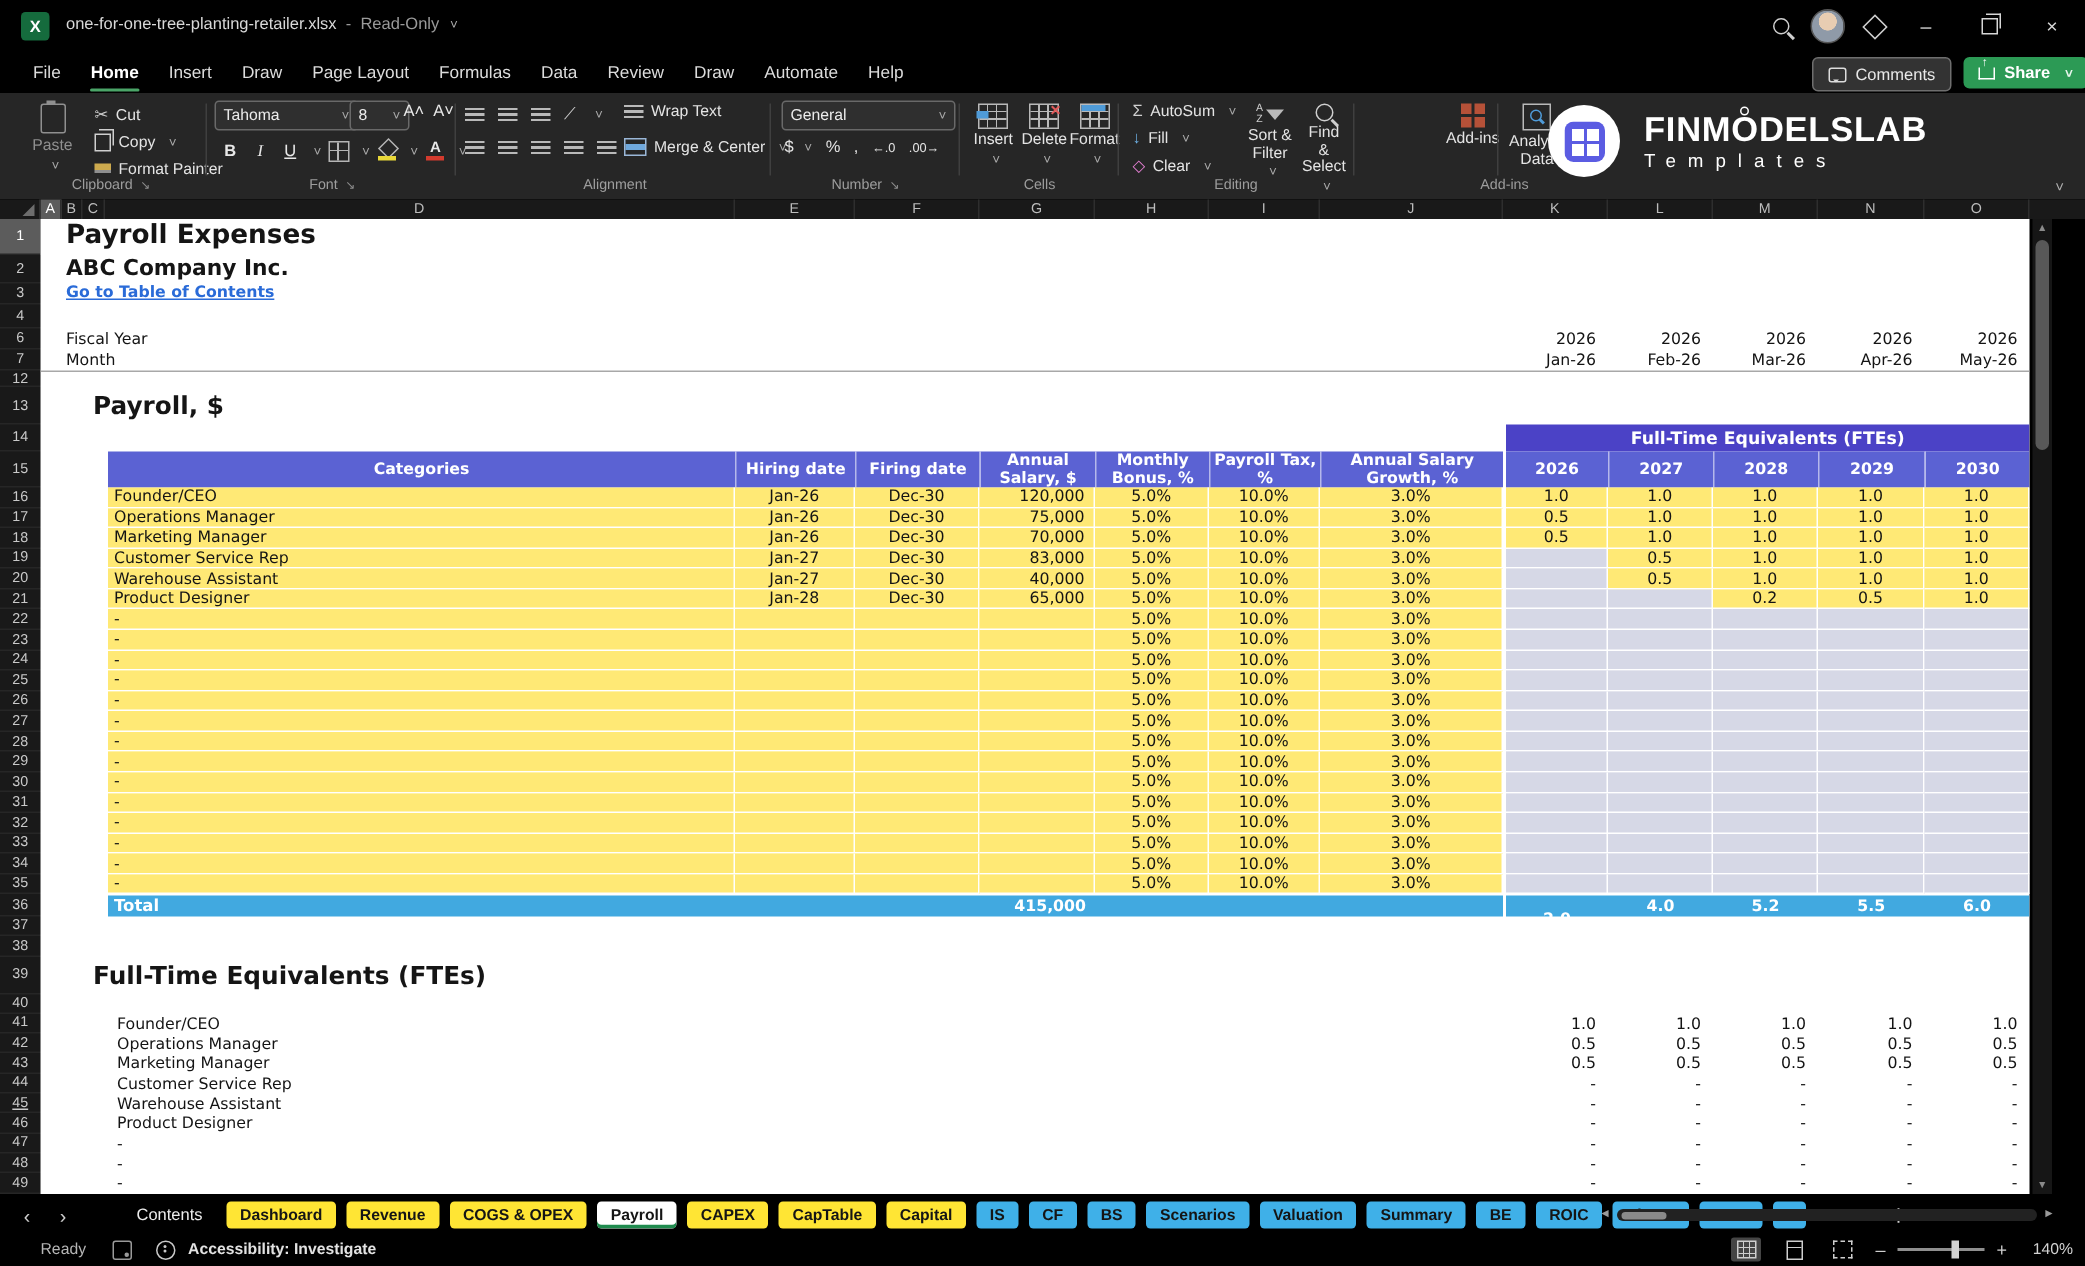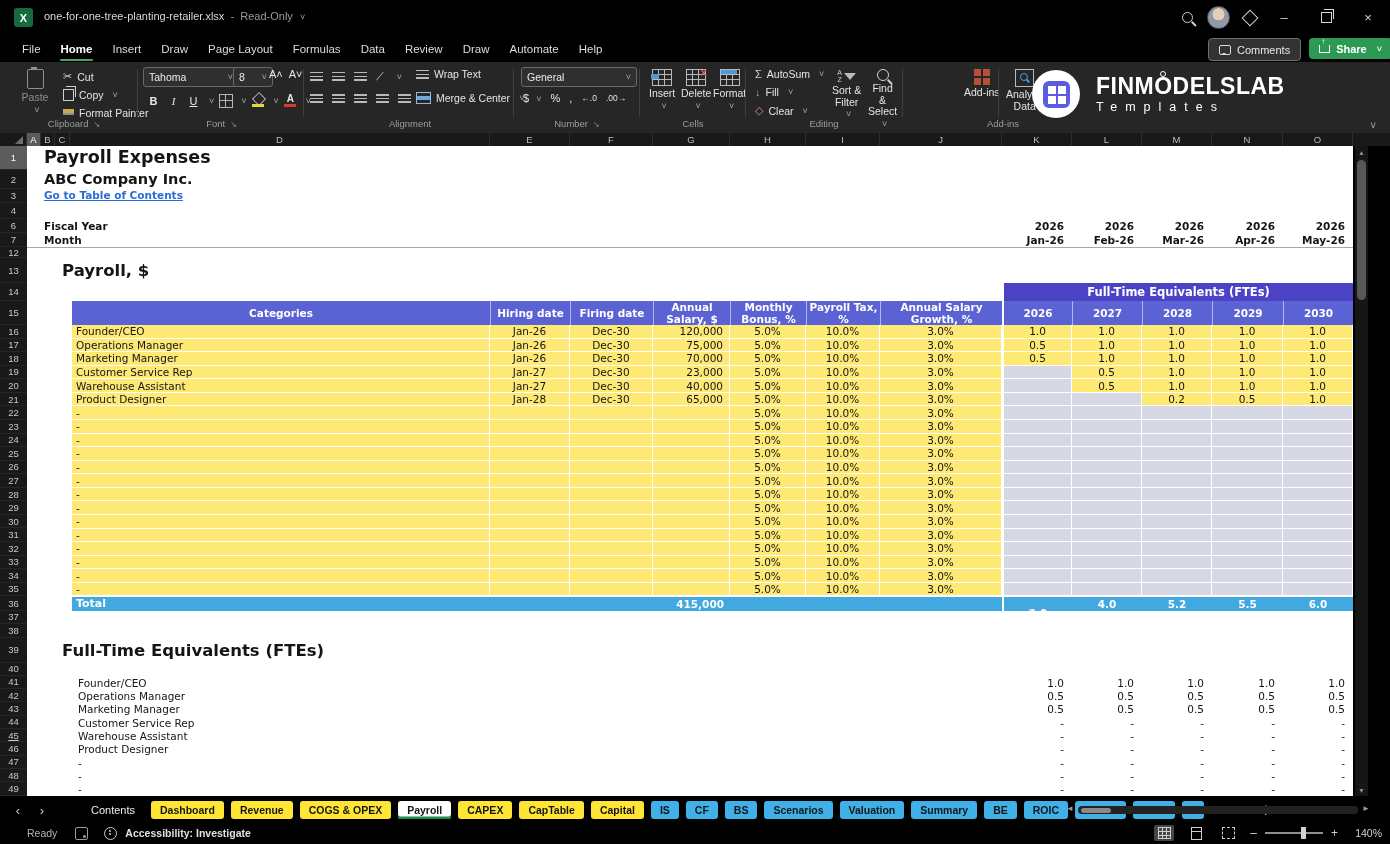--- a/index.html
+++ b/index.html
@@ -112,21 +112,21 @@
   .gutter{position:absolute;left:0;top:0;width:27px;height:650px;background:#191919;}
   .rowhead{font-size:9.5px;color:#c9c9c9;display:flex;align-items:center;justify-content:center;
            border-bottom:1px solid #262626;box-sizing:border-box;}
   .rowhead.sel{background:#5c5c5c;color:#fff;}
   #sheet-content{position:absolute;left:27px;top:0;width:1326px;height:650px;background:#fff;overflow:hidden;
                  font-family:"DejaVu Sans",sans-serif;}
   .sheet-title{font-size:17.5px;font-weight:bold;color:#151515;white-space:nowrap;}
   .company{font-size:14.5px;font-weight:bold;color:#151515;white-space:nowrap;}
   .link{font-size:10.5px;font-weight:bold;color:#2a6bd8;text-decoration:underline;white-space:nowrap;cursor:pointer;}
   .cell{font-size:10.5px;color:#141414;display:flex;align-items:center;}
-  .bold{font-weight:bold;}
+  .bold{font-weight:normal;}
   .tc{justify-content:center;}
   .tr{justify-content:flex-end;}
   .pl4{padding-left:4px;}
   .pr6{padding-right:6px;}
   .pr8{padding-right:8px;}
   .section-title{font-size:16.5px;font-weight:bold;color:#151515;white-space:nowrap;}
   .freeze{background:#a8a8a8;}
   .fteband{background:#4b42c6;color:#fff;font-weight:bold;font-size:11.5px;display:flex;align-items:center;justify-content:center;}
   .th{background:#5b62d3;color:#fff;font-weight:bold;font-size:10.5px;display:flex;align-items:center;justify-content:center;
       text-align:center;white-space:pre-line;line-height:1.15;border-left:1px solid rgba(255,255,255,.55);}
@@ -542,21 +542,21 @@
           <div class="abs td tc" style="left: 779px; top: 206.15px; width: 74px; height: 13.575px;">10.0%</div>
           <div class="abs td tc" style="left: 853px; top: 206.15px; width: 122px; height: 13.575px;">3.0%</div>
           <div class="abs td tc" style="left: 977px; top: 206.15px; width: 68px; height: 13.575px;">0.5</div>
           <div class="abs td tc" style="left: 1045px; top: 206.15px; width: 70px; height: 13.575px;">1.0</div>
           <div class="abs td tc" style="left: 1115px; top: 206.15px; width: 70px; height: 13.575px;">1.0</div>
           <div class="abs td tc" style="left: 1185px; top: 206.15px; width: 71px; height: 13.575px;">1.0</div>
           <div class="abs td tc" style="left: 1256px; top: 206.15px; width: 70px; height: 13.575px;">1.0</div>
           <div class="abs td pl4" style="left: 45px; top: 219.725px; width: 418px; height: 13.575px;">Customer Service Rep</div>
           <div class="abs td tc" style="left: 463px; top: 219.725px; width: 80px; height: 13.575px;">Jan-27</div>
           <div class="abs td tc" style="left: 543px; top: 219.725px; width: 83px; height: 13.575px;">Dec-30</div>
-          <div class="abs td tr pr6" style="left: 626px; top: 219.725px; width: 77px; height: 13.575px;">23,000</div>
+          <div class="abs td tr pr6" style="left: 626px; top: 219.725px; width: 77px; height: 13.575px;">83,000</div>
           <div class="abs td tc" style="left: 703px; top: 219.725px; width: 76px; height: 13.575px;">5.0%</div>
           <div class="abs td tc" style="left: 779px; top: 219.725px; width: 74px; height: 13.575px;">10.0%</div>
           <div class="abs td tc" style="left: 853px; top: 219.725px; width: 122px; height: 13.575px;">3.0%</div>
           <div class="abs td gray" style="left: 977px; top: 219.725px; width: 68px; height: 13.575px;"></div>
           <div class="abs td tc" style="left: 1045px; top: 219.725px; width: 70px; height: 13.575px;">0.5</div>
           <div class="abs td tc" style="left: 1115px; top: 219.725px; width: 70px; height: 13.575px;">1.0</div>
           <div class="abs td tc" style="left: 1185px; top: 219.725px; width: 71px; height: 13.575px;">1.0</div>
           <div class="abs td tc" style="left: 1256px; top: 219.725px; width: 70px; height: 13.575px;">1.0</div>
           <div class="abs td pl4" style="left: 45px; top: 233.3px; width: 418px; height: 13.575px;">Warehouse Assistant</div>
           <div class="abs td tc" style="left: 463px; top: 233.3px; width: 80px; height: 13.575px;">Jan-27</div>

